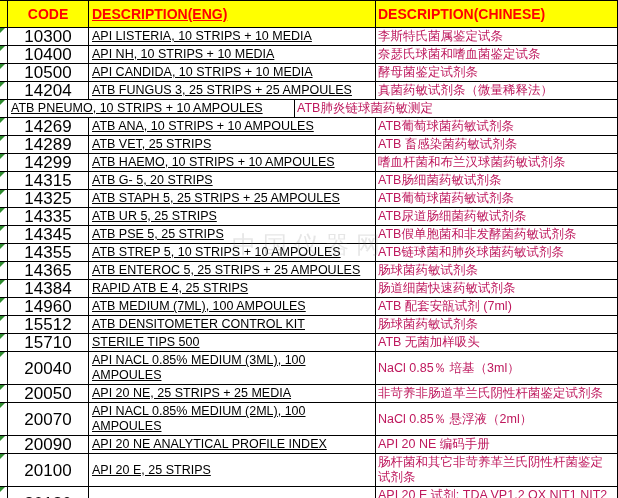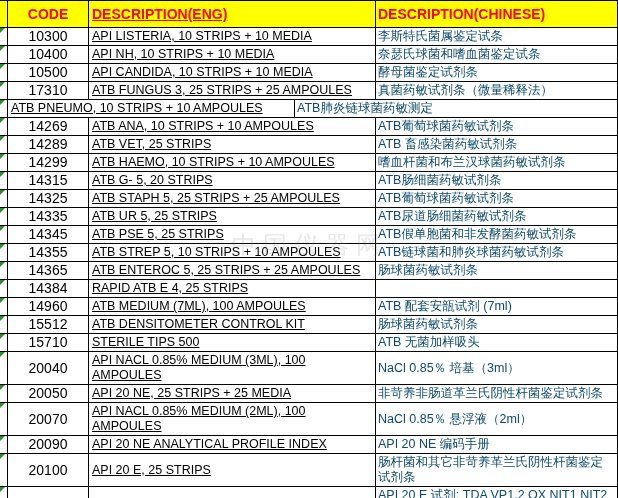--- a/index.html
+++ b/index.html
@@ -41,21 +41,21 @@
     border-top: 5px solid var(--triangle, #2E8B2E);
     border-right: 5px solid transparent;
   }
   .c-code {
     width: 81px;
     flex: 0 0 81px;
     border-right: 1px solid var(--border, #000);
     display: flex;
     align-items: center;
     justify-content: center;
-    font-size: 14px;
+    font-size: 17px;
     line-height: 15px;
     color: #000;
   }
   .c-eng {
     width: 287px;
     flex: 0 0 287px;
     border-right: 1px solid var(--border, #000);
     display: flex;
     align-items: center;
     padding: 1px 3px;
@@ -64,21 +64,21 @@
     color: #000;
     text-decoration: underline;
   }
   .c-chi {
     flex: 1 1 auto;
     display: flex;
     align-items: center;
     padding: 1px 2px;
     font-size: 12.5px;
     line-height: 15px;
-    color: #0c4a6e;
+    color: #be185d;
   }
   .hdr .c-code, .hdr .c-eng, .hdr .c-chi {
     font-weight: bold;
     font-size: 14px;
     color: var(--header-text, #FF0000);
   }
   #watermark {
     position: absolute;
     left: 232px;
     top: 228px;
@@ -128,21 +128,21 @@
     </div>
     <div class="cell c-code">10500</div>
     <div class="cell c-eng">API CANDIDA, 10 STRIPS + 10 MEDIA</div>
     <div class="cell c-chi">酵母菌鉴定试剂条</div>
   </div>
 
   <div class="row">
     <div class="cell c-sliver">
       <span class="tri"></span>
     </div>
-    <div class="cell c-code">17310</div>
+    <div class="cell c-code">14204</div>
     <div class="cell c-eng">ATB FUNGUS 3, 25 STRIPS + 25 AMPOULES</div>
     <div class="cell c-chi">真菌药敏试剂条（微量稀释法）</div>
   </div>
 
   <div class="row">
     <div class="cell c-sliver">
       <span class="tri"></span>
     </div>
     <div class="cell c-eng">ATB PNEUMO, 10 STRIPS + 10 AMPOULES</div>
     <div class="cell c-chi">ATB肺炎链球菌药敏测定</div>
@@ -228,20 +228,21 @@
     <div class="cell c-eng">ATB ENTEROC 5, 25 STRIPS + 25 AMPOULES</div>
     <div class="cell c-chi">肠球菌药敏试剂条</div>
   </div>
 
   <div class="row">
     <div class="cell c-sliver">
       <span class="tri"></span>
     </div>
     <div class="cell c-code">14384</div>
     <div class="cell c-eng">RAPID ATB E 4, 25 STRIPS</div>
+    <div class="cell c-chi">肠道细菌快速药敏试剂条</div>
   </div>
 
   <div class="row">
     <div class="cell c-sliver">
       <span class="tri"></span>
     </div>
     <div class="cell c-code">14960</div>
     <div class="cell c-eng">ATB MEDIUM (7ML), 100 AMPOULES</div>
     <div class="cell c-chi">ATB 配套安瓿试剂 (7ml)</div>
   </div>

